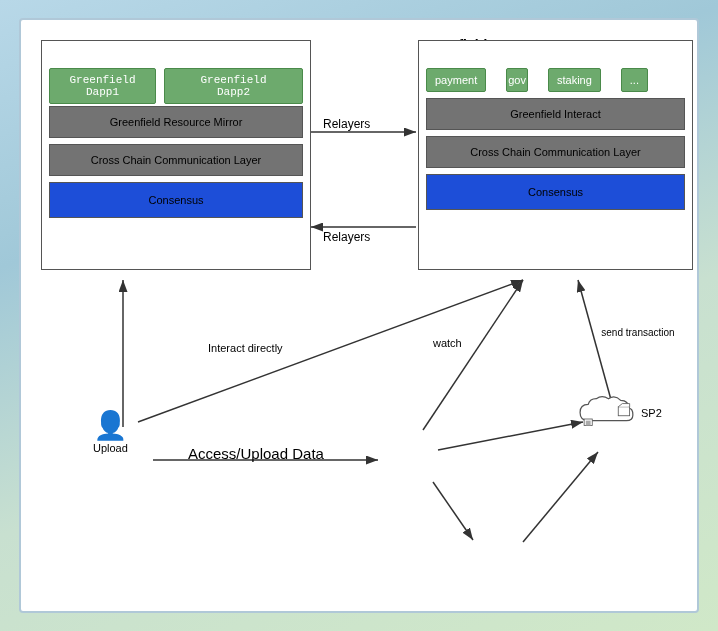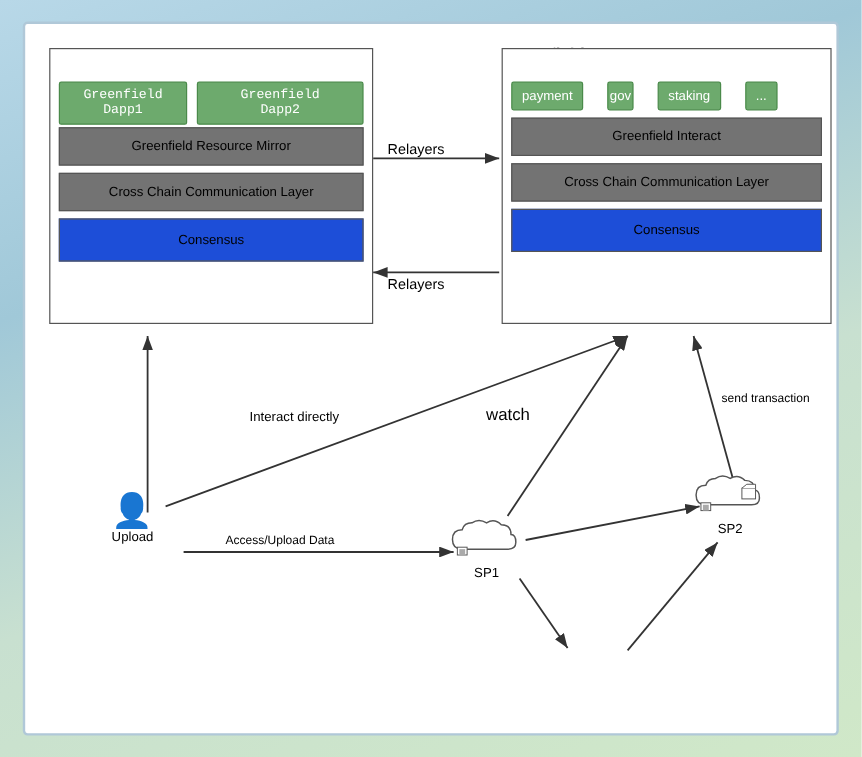--- a/index.html
+++ b/index.html
@@ -142,21 +142,21 @@
       left: 60px;
       bottom: 70px;
       display: flex;
       flex-direction: column;
       align-items: center;
     }
     
     .cloud-container {
       position: absolute;
       display: flex;
-      flex-direction: column;
+      flex-direction: row;
       align-items: center;
     }
     .cloud-svg {
       width: 65px;
       height: 45px;
     }
   </style>
 </head>
 <body>
 
@@ -226,39 +226,31 @@
       <line x1="490" y1="510" x2="565" y2="420" stroke="#333" stroke-width="1.5" marker-end="url(#arrowhead)"></line>
     </svg>
 
     <div class="label-text" style="left: 290px; top: 85px; font-size:12px;">Relayers</div>
 
     <div class="label-text" style="left: 290px; top: 198px; font-size:12px;">Relayers</div>
 
 
     <div class="label-text" style="left: 175px; top: 310px; font-size:11px;">Interact directly</div>
 
-    <div class="label-text" style="left: 372px; top: 305px; font-size:14px;">watch</div>
+    <div class="label-text" style="left: 400px; top: 305px; font-size:11px;">watch</div>
 
     <div class="label-text" style="left: 560px; top: 295px; font-size:10px; width:90px;">send transaction</div>
 
-    <div class="label-text" style="left: 155px; top: 413px; font-size:10px;">Access/Upload Data</div>
+    <div class="label-text" style="left: 155px; top: 413px; font-size:15px;">Access/Upload Data</div>
 
     <div class="actor-area" style="left:60px; bottom:145px; position:absolute;">
       <div style="font-size:28px;">👤</div>
       <div style="font-size:11px; text-align:center;">Upload</div>
     </div>
 
-    <div class="cloud-container" style="left:340px; top:395px;">
-      <svg class="cloud-svg" viewBox="0 0 80 50">
-        <path d="M15,35 Q5,35 5,25 Q5,15 15,15 Q17,8 25,8 Q32,3 40,8 Q48,3 55,10 Q65,10 65,20 Q70,20 70,28 Q70,35 62,35 Z" fill="white" stroke="#555" stroke-width="1.5"></path>
-        <rect x="10" y="33" width="10" height="8" fill="white" stroke="#555" stroke-width="1"></rect>
-        <rect x="12" y="35" width="6" height="6" fill="#aaa"></rect>
-      </svg>
-      <div style="font-size:11px;">SP1</div>
-    </div>
 
     <div class="cloud-container" style="left:543px; top:358px;">
       <svg class="cloud-svg" viewBox="0 0 80 50">
         <path d="M15,35 Q5,35 5,25 Q5,15 15,15 Q17,8 25,8 Q32,3 40,8 Q48,3 55,10 Q65,10 65,20 Q70,20 70,28 Q70,35 62,35 Z" fill="white" stroke="#555" stroke-width="1.5"></path>
         <rect x="10" y="33" width="10" height="8" fill="white" stroke="#555" stroke-width="1"></rect>
         <rect x="12" y="35" width="6" height="6" fill="#aaa"></rect>
 
         <rect x="52" y="18" width="14" height="11" fill="white" stroke="#555" stroke-width="1"></rect>
         <path d="M52,18 L57,14 L66,14 L66,18" fill="white" stroke="#555" stroke-width="1"></path>
       </svg>

